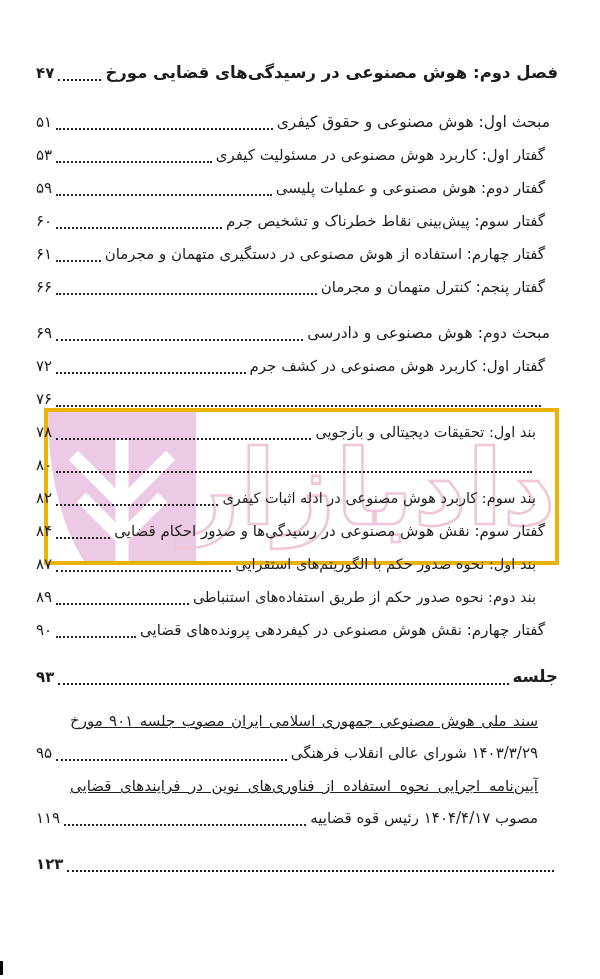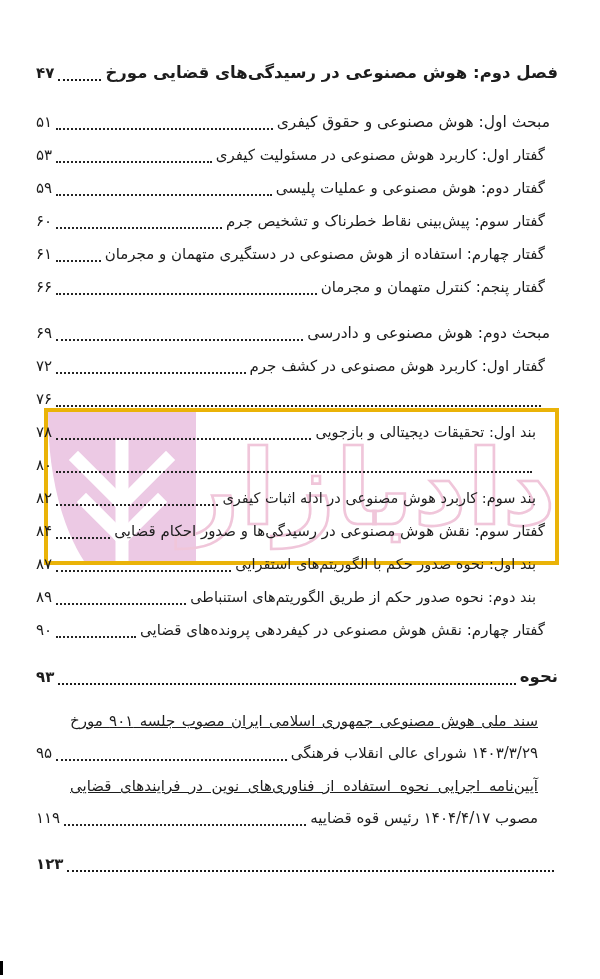--- a/index.html
+++ b/index.html
@@ -131,31 +131,31 @@
       <span class="label">گفتار سوم: نقش هوش مصنوعی در رسیدگی‌ها و صدور احکام قضایی</span>
       <span class="dots"></span>
       <span class="pagenum">۸۴</span>
     </div>
     <div class="row clause">
       <span class="label">بند اول: نحوه صدور حکم با الگوریتم‌های استقرایی</span>
       <span class="dots"></span>
       <span class="pagenum">۸۷</span>
     </div>
     <div class="row clause">
-      <span class="label">بند دوم: نحوه صدور حکم از طریق الگوریتم‌های استنباطی</span>
+      <span class="label">بند دوم: نحوه صدور حکم از طریق استفاده‌های استنباطی</span>
       <span class="dots"></span>
       <span class="pagenum">۸۹</span>
     </div>
     <div class="row topic">
       <span class="label">گفتار چهارم: نقش هوش مصنوعی در کیفردهی پرونده‌های قضایی</span>
       <span class="dots"></span>
       <span class="pagenum">۹۰</span>
     </div>
     <div class="row chapter gap-big">
-      <span class="label">نحوه</span>
+      <span class="label">جلسه</span>
       <span class="dots"></span>
       <span class="pagenum">۹۳</span>
     </div>
     <div class="wrapline appendix">سند ملی هوش مصنوعی جمهوری اسلامی ایران مصوب جلسه ۹۰۱ مورخ</div>
     <div class="row appendix">
       <span class="label">۱۴۰۳/۳/۲۹ شورای عالی انقلاب فرهنگی</span>
       <span class="dots"></span>
       <span class="pagenum">۹۵</span>
     </div>
     <div class="wrapline appendix">آیین‌نامه اجرایی نحوه استفاده از فناوری‌های نوین در فرایندهای قضایی</div>

